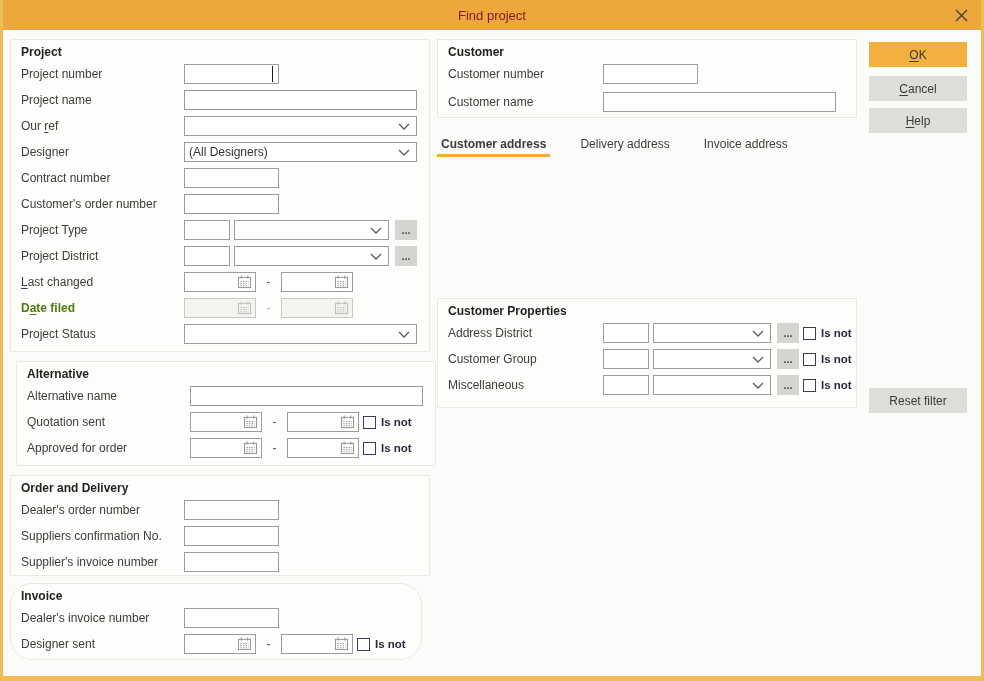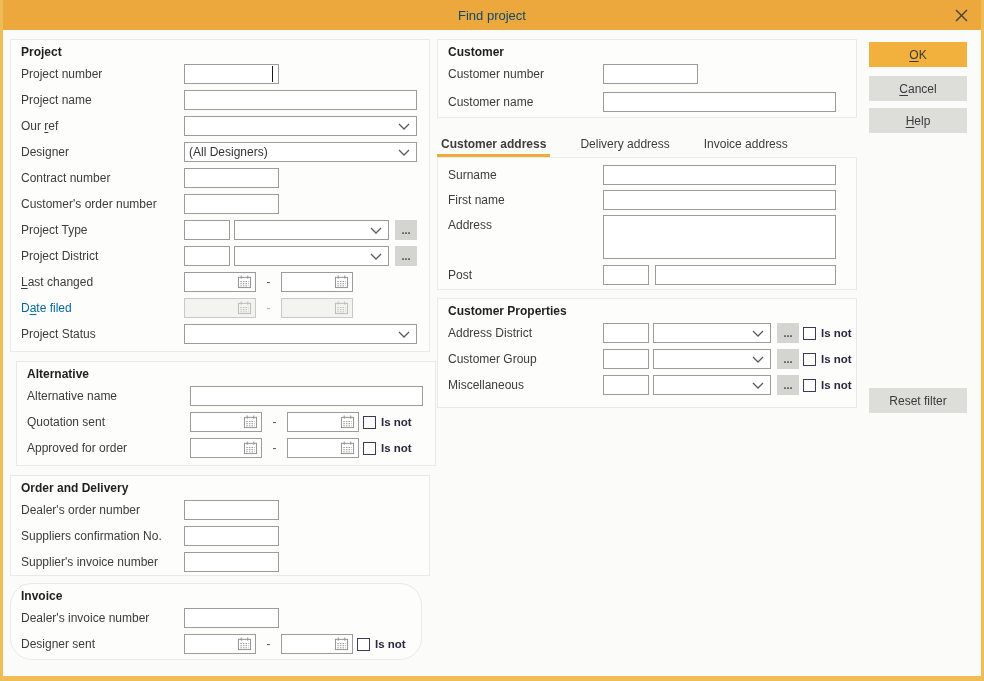--- a/index.html
+++ b/index.html
@@ -5,32 +5,32 @@
   * { box-sizing: border-box; margin: 0; padding: 0; }
   html,body { width: 984px; height: 681px; }
   body { font-family: "Liberation Sans", sans-serif; background: #fff; }
 
   .dialog { position: relative; width: 984px; height: 681px;
             border-left: 3px solid #F0BC55; border-right: 3px solid #F0BC55;
             border-bottom: 5px solid #F0BC55; background: #FBFBF9;
             box-shadow: 0 2px 0 #55544e; }
   .titlebar { height: 30px; background: #ECA83D; display: flex; align-items: center;
               justify-content: center; position: relative; }
-  .titlebar .title { font-size: 13px; color: #0c4a6e; }
+  .titlebar .title { font-size: 13px; color: #7f1d1d; }
   .close-btn { position: absolute; right: 12px; top: 7px; width: 16px; height: 16px;
                display: flex; align-items: center; justify-content: center; cursor: default; }
   .dlg-body { position: relative; width: 978px; height: 646px; }
 
   .panel { position: absolute; background: #FDFDFB; border: 1px solid #E9E9E5;
            padding: 3px 0 0 10px; }
   .panel h3 { font-size: 12px; font-weight: bold; color: #1f1f1d; margin: 2px 0 5px 0; }
   .row { display: flex; align-items: center; height: 20px; margin-bottom: 6px; }
   .lbl { width: 163px; font-size: 12px; color: #3c3c3a; flex-shrink: 0; }
   .lbl2 { width: 155px; font-size: 12px; color: #3c3c3a; flex-shrink: 0; }
-  .lbl.disabled { color: #0369a1; }
+  .lbl.disabled { color: #4d7c0f; font-weight: bold; }
   .accel { text-decoration: underline; text-underline-offset: 2px; }
 
   input.field, textarea.field { height: 20px; border: 1px solid #9c9c9a; background: #fff;
      font: 12px "Liberation Sans", sans-serif; padding: 0 4px; color: #222; outline: none; }
   .w-sm { width: 95px; } .w-full { width: 233px; }
   .w-code { width: 46px; margin-right: 4px; } .w-pairsel { width: 155px; margin-right: 6px; }
   .sel { height: 20px; border: 1px solid #9c9c9a; background: #fff; display: flex;
          align-items: center; justify-content: space-between; padding: 0 6px 0 4px;
          font-size: 12px; color: #333; }
   .dots-btn { width: 22px; height: 20px; background: #D4D4D1; border: none; color: #4c4c4a;
@@ -341,39 +341,20 @@
         <input class="field w-full" style="">
       </div>
     </div>
 
     <div class="tabs">
       <span class="tab active">Customer address</span>
       <span class="tab">Delivery address</span>
       <span class="tab">Invoice address</span>
     </div>
 
-    <div class="panel" style="left:434px; top:127px; width:420px; height:133px; padding-top:7px;">
-      <div class="row" style="margin-bottom:5px;">
-        <span class="lbl2">Surname</span>
-        <input class="field w-full" style="">
-      </div>
-      <div class="row" style="margin-bottom:5px;">
-        <span class="lbl2">First name</span>
-        <input class="field w-full" style="">
-      </div>
-      <div class="row" style="height:44px; align-items:flex-start; margin-bottom:6px;">
-        <span class="lbl2" style="padding-top:3px;">Address</span>
-        <textarea class="field w-full" style="height: 44px; resize: none;"></textarea>
-      </div>
-      <div class="row">
-        <span class="lbl2">Post</span>
-        <input class="field" style="width: 46px; margin-right: 6px;">
-        <input class="field" style="width: 181px;">
-      </div>
-    </div>
 
     <div class="panel" style="left:434px; top:268px; width:420px; height:110px;">
       <h3>Customer Properties</h3>
 
       <div class="row">
         <span class="lbl2">Address District</span>
         <input class="field w-code" style="">
         <div class="sel" style="width:118px; margin-right:6px;">
           <span></span>
           <svg width="12" height="7" viewBox="0 0 12 7">

